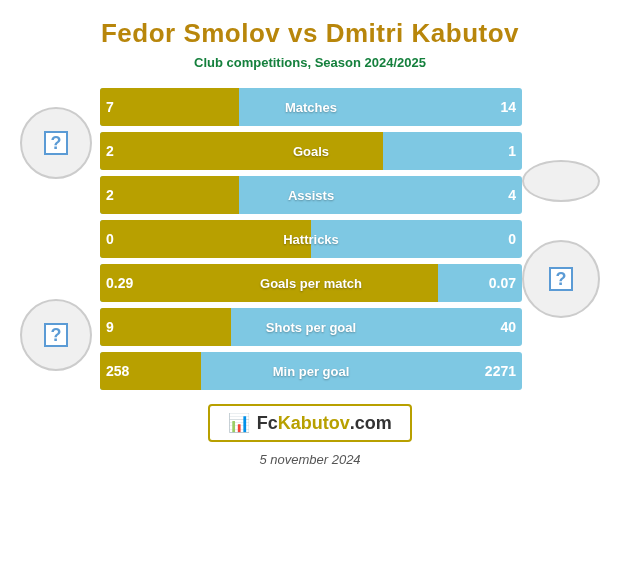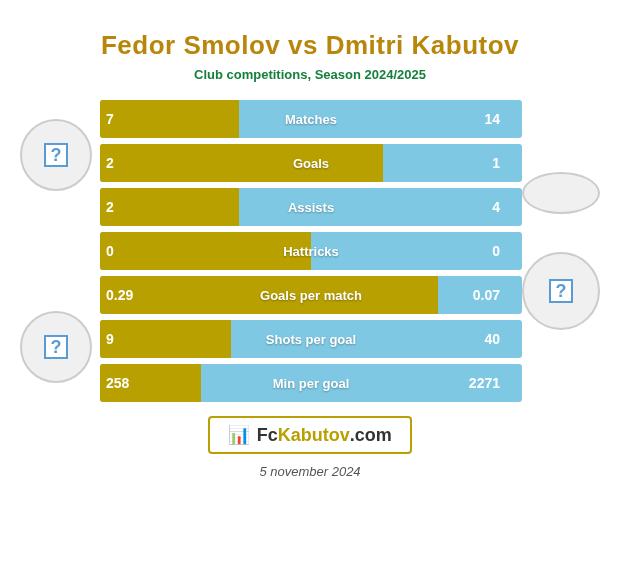--- a/index.html
+++ b/index.html
@@ -10,21 +10,20 @@
       font-family: Arial, sans-serif;
       overflow: hidden;
     }
     .page {
       width: 620px;
       height: 484px;
       display: flex;
       flex-direction: column;
       align-items: center;
       padding: 18px 0 10px;
-      margin-top: 12px;
     }
     .title {
       font-size: 26px;
       font-weight: 900;
       color: #b8860b;
       text-align: center;
       margin-bottom: 6px;
       letter-spacing: 0.5px;
     }
     .subtitle {
@@ -117,21 +116,21 @@
     .val-left {
       position: absolute;
       left: 6px;
       font-size: 14px;
       font-weight: 700;
       color: #fff;
       z-index: 3;
     }
     .val-right {
       position: absolute;
-      right: 22px;
+      right: 6px;
       font-size: 14px;
       font-weight: 700;
       color: #fff;
       z-index: 3;
     }
     .logo-area {
       margin-top: 14px;
       display: flex;
       align-items: center;
       justify-content: center;

